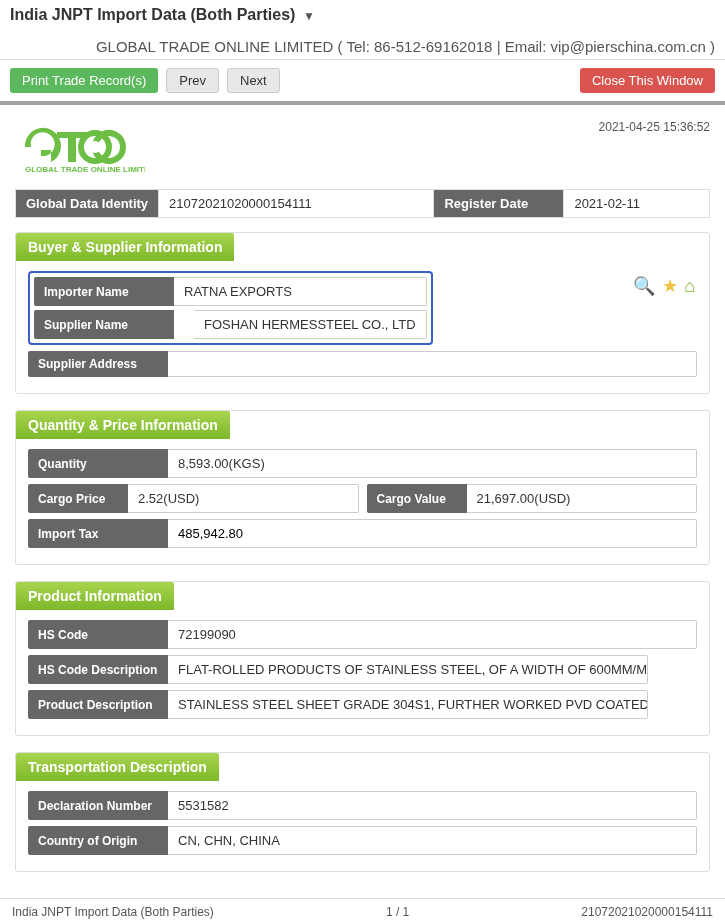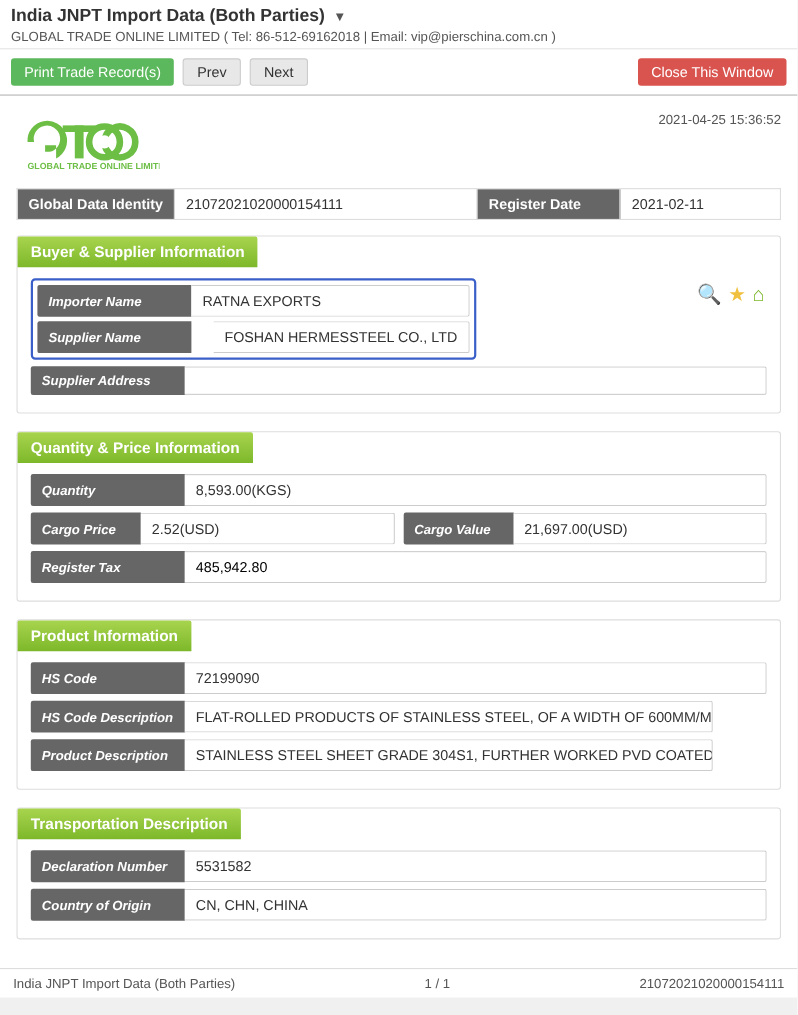--- a/index.html
+++ b/index.html
@@ -21,29 +21,30 @@
       font-weight: bold;
       color: #333;
       display: inline;
     }
     .top-bar .dropdown-arrow {
       font-size: 12px;
       color: #555;
       margin-left: 4px;
     }
     .top-bar .subtitle {
-      font-size: 12px;
+      font-size: 15px;
       color: #555;
-      margin-top: 2px;
+      margin-top: 14px;
+      text-align: right;
     }
 
     .toolbar {
       background: #fff;
       padding: 8px 10px;
-      border-bottom: 1px solid #a3a3a3;
+      border-bottom: 4px solid #a3a3a3;
       display: flex;
       align-items: flex-start;
       gap: 8px;
     }
     .btn-print {
       background: #5cb85c;
       color: #fff;
       border: none;
       padding: 5px 12px;
       border-radius: 3px;
@@ -146,21 +147,20 @@
     .field-label {
       background: #666;
       color: #fff;
       font-weight: bold;
       padding: 6px 10px;
       min-width: 140px;
       font-size: 12px;
       display: flex;
       align-items: center;
       border-radius: 2px 0 0 2px;
-      font-style: italic;
     }
     .field-value {
       background: #fff;
       border: 1px solid #ccc;
       border-left: none;
       padding: 6px 10px;
       flex: 1;
       font-size: 13px;
       display: flex;
       align-items: center;
@@ -321,21 +321,21 @@
         <div class="field-part">
           <div class="field-label">Cargo Price</div>
           <div class="field-value">2.52(USD)</div>
         </div>
         <div class="field-part">
           <div class="field-label">Cargo Value</div>
           <div class="field-value">21,697.00(USD)</div>
         </div>
       </div>
       <div class="field-row">
-        <div class="field-label">Register Tax</div>
+        <div class="field-label">Import Tax</div>
         <div class="field-value">
           <span style="color:#000000;">485,942.80</span>
         </div>
       </div>
     </div>
   </div>
 
   <div class="section-card">
     <div class="section-header">
       <span>Product Information</span>

